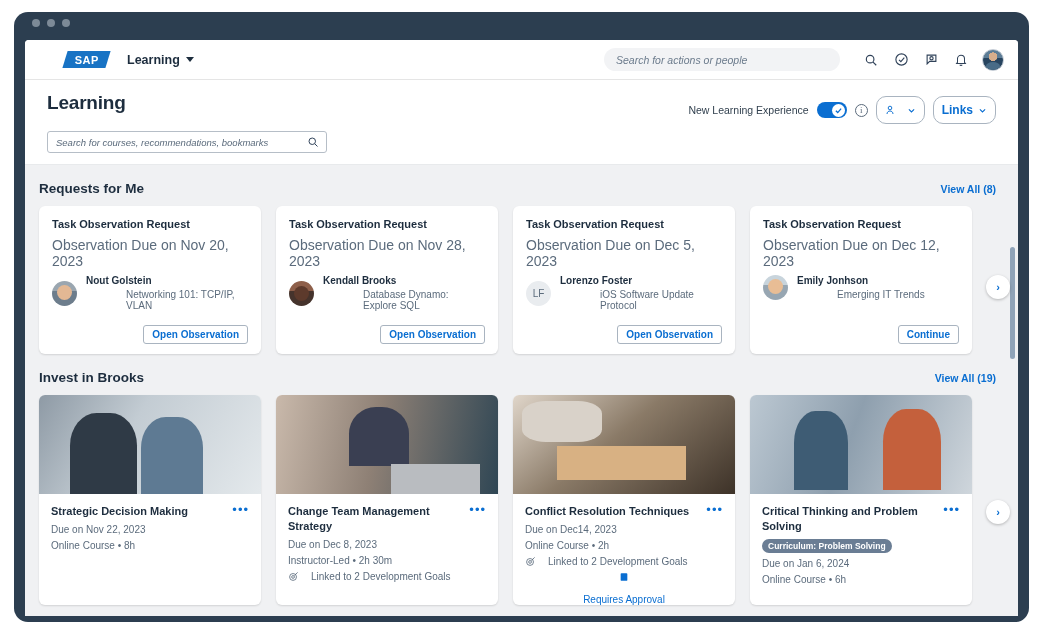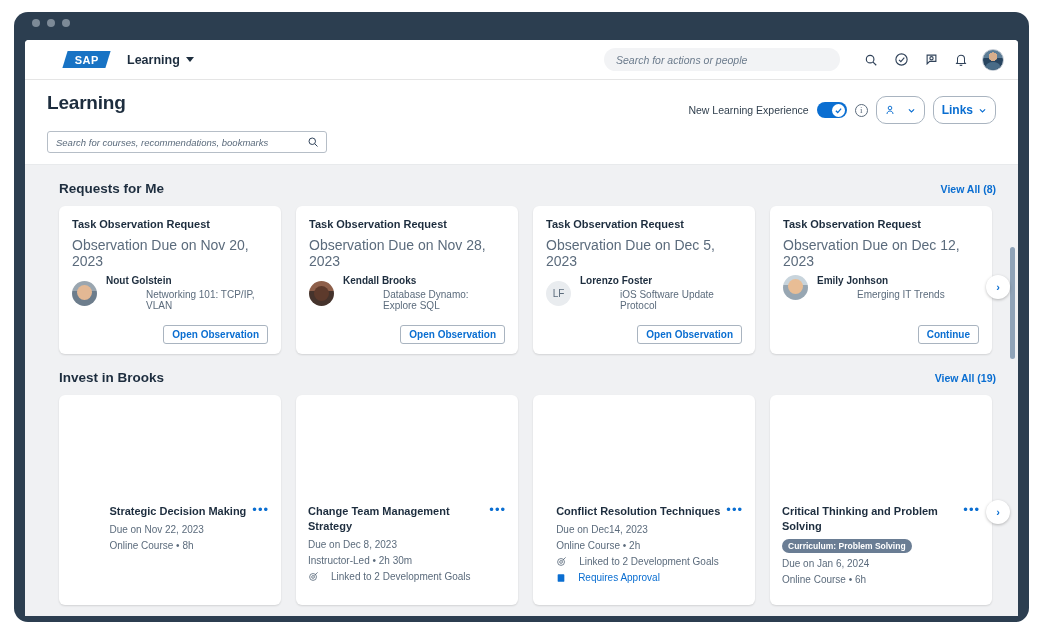--- a/index.html
+++ b/index.html
@@ -164,21 +164,21 @@
   }
 
   
   .content {
     background: #f0f1f3;
     height: 454px;
     overflow: hidden;
     position: relative;
     padding: 0 0 0 0;
   }
-  .section { padding: 16px 22px 0 34px; position: relative; }
+  .section { padding: 16px 22px 0 14px; position: relative; }
   .section-head {
     display: flex; align-items: baseline; justify-content: space-between;
     margin-bottom: 10px;
   }
   .section-title { font-size: 13.5px; font-weight: bold; color: #1d2d3e; }
   .view-all { font-size: 10.5px; font-weight: bold; color: #0a6ed1; }
 
   .carousel { display: flex; gap: 15px; }
 
   
@@ -214,21 +214,21 @@
     font-size: 10px; font-weight: bold;
     padding: 3px 8px;
   }
 
   
   .course-card {
     width: 222px; height: 210px;
     background: #fff; border-radius: 6px;
     box-shadow: 0 1px 2px rgba(0,0,0,.13);
     overflow: hidden;
-    display: flex; flex-direction: column; align-items: flex-end;
+    display: flex; flex-direction: column;
   }
   .course-img { height: 99px; position: relative; overflow: hidden; }
   .ci1 { background: linear-gradient(120deg,#8e9aa5 0%,#c3ccd3 40%,#e4e9ec 100%); }
   .ci1::before { content:""; position:absolute; left:14%; top:18%; width:30%; height:82%; background:#2f3a46; border-radius:40% 40% 0 0; }
   .ci1::after { content:""; position:absolute; left:46%; top:22%; width:28%; height:78%; background:#5e7a93; border-radius:40% 40% 0 0; }
   .ci2 { background: linear-gradient(100deg,#c9b9ab 0%,#8e8075 45%,#2f4654 100%); }
   .ci2::before { content:""; position:absolute; left:33%; top:12%; width:27%; height:60%; background:#3a3f52; border-radius:45% 45% 0 0; }
   .ci2::after { content:""; position:absolute; left:52%; bottom:0; width:40%; height:30%; background:#b9bcc0; }
   .ci3 { background: linear-gradient(140deg,#e0d6ca 0%,#8a7a67 45%,#3d3228 100%); }
   .ci3::before { content:""; position:absolute; left:20%; bottom:14%; width:58%; height:34%; background:#d8b183; }
@@ -249,21 +249,21 @@
     background: #6a7d94; color: #fff;
     font-size: 8.5px; font-weight: bold;
     padding: 2px 6px; border-radius: 8px;
     margin-top: 5px;
   }
   .course-meta { font-size: 10px; color: #5b6b7c; margin-top: 5px; }
   .meta-icon-row {
     display: flex; align-items: center; gap: 12px;
     font-size: 10px; color: #5b6b7c; margin-top: 5px;
   }
-  .meta-icon-row.link { color: #0a6ed1; }
+  .meta-icon-row.link { color: #0a6ed1; flex-direction: column; }
 
   
   .carousel-next {
     position: absolute; right: 8px;
     width: 24px; height: 24px; border-radius: 50%;
     background: #fff; box-shadow: 0 1px 3px rgba(0,0,0,.25);
     display: flex; align-items: center; justify-content: center;
     color: #0a6ed1; font-size: 11px; font-weight: bold;
     z-index: 4;
   }

